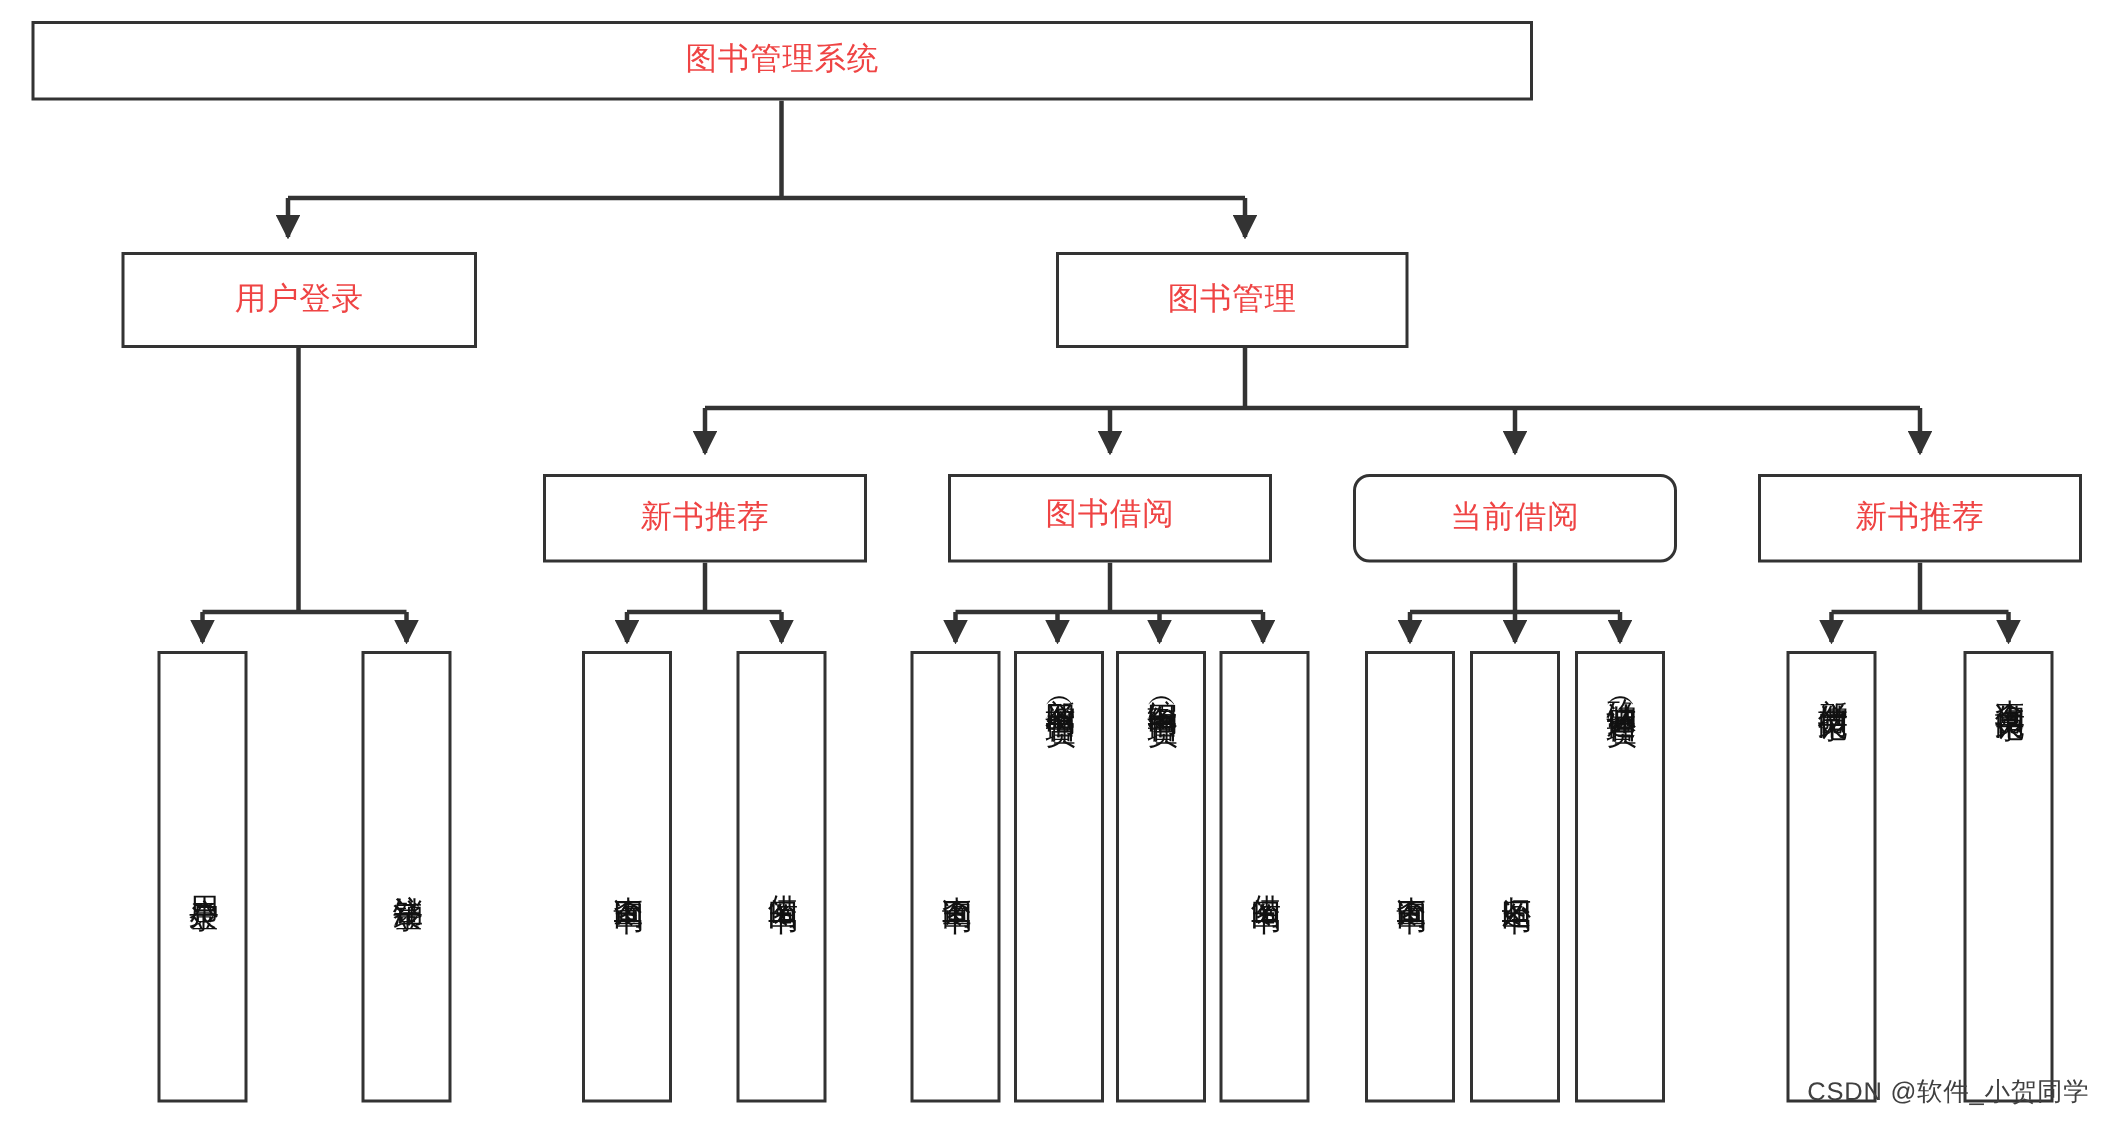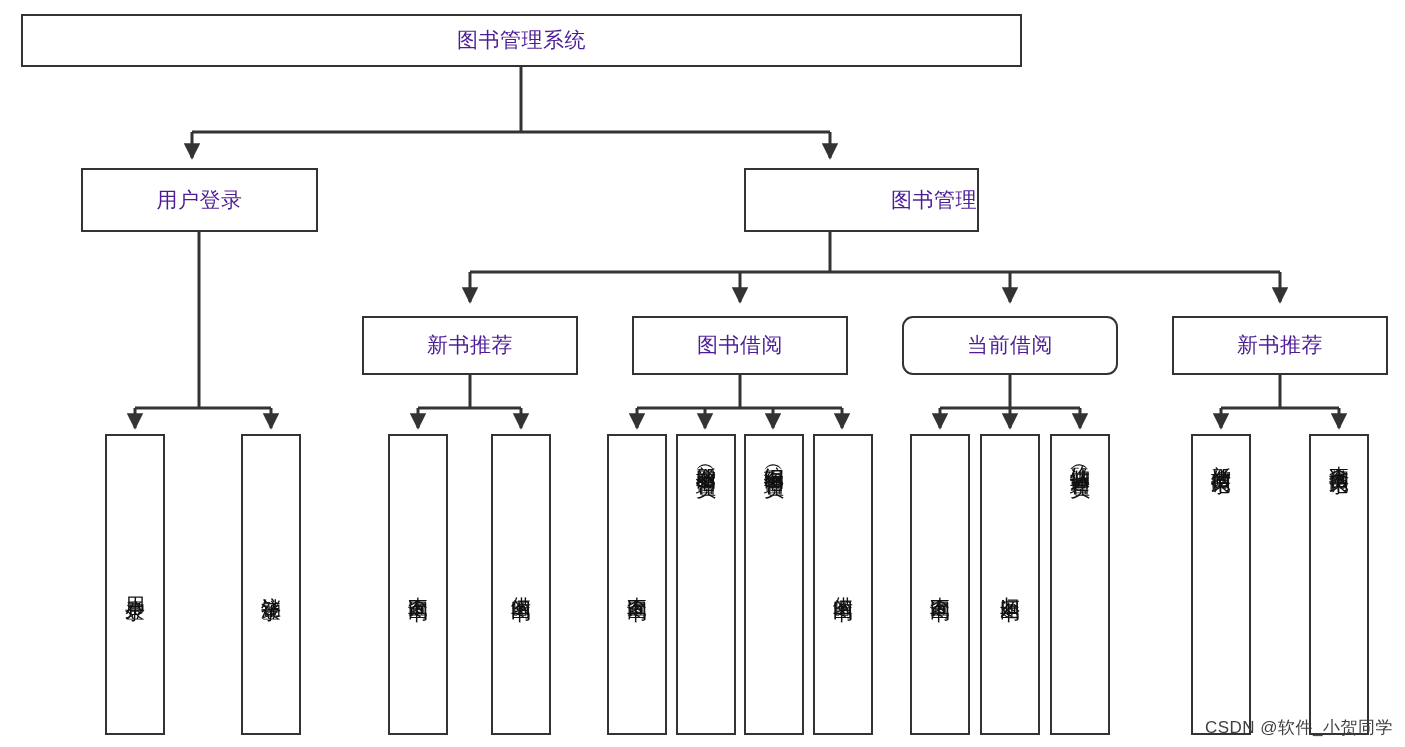--- a/index.html
+++ b/index.html
@@ -31,21 +31,21 @@
     border: 2px solid #333333;
     background: #ffffff;
     display: flex;
     align-items: center;
     justify-content: center;
     z-index: 2;
   }
   .node .node-label {
     font-size: 21px;
     line-height: 1.15;
-    color: #4c1d95;
+    color: #ef4444;
     letter-spacing: 0.5px;
     white-space: nowrap;
   }
   .node.leaf {
     align-items: flex-start;
     justify-content: center;
     padding-top: 14px;
   }
   .node.leaf .node-label {
     writing-mode: vertical-rl;
@@ -129,29 +129,29 @@
   </svg>
 
   <div class="node" style="left:21px; top:14px; width:1001px; height:53px;">
     <span class="node-label">图书管理系统</span>
   </div>
 
   <div class="node" style="left:81px; top:168px; width:237px; height:64px;">
     <span class="node-label">用户登录</span>
   </div>
 
-  <div class="node" style="left:744px; top:168px; width:235px; height:64px;justify-content:flex-end;">
+  <div class="node" style="left:704px; top:168px; width:235px; height:64px;">
     <span class="node-label">图书管理</span>
   </div>
 
   <div class="node" style="left:362px; top:316px; width:216px; height:59px;text-align:right;">
     <span class="node-label">新书推荐</span>
   </div>
 
-  <div class="node" style="left:632px; top:316px; width:216px; height:59px;">
+  <div class="node" style="left:632px; top:316px; width:216px; height:59px;font-family:Liberation Mono, monospace;">
     <span class="node-label">图书借阅</span>
   </div>
 
   <div class="node" style="left:902px; top:316px; width:216px; height:59px;border-radius:11px;">
     <span class="node-label">当前借阅</span>
   </div>
 
   <div class="node" style="left:1172px; top:316px; width:216px; height:59px;">
     <span class="node-label">新书推荐</span>
   </div>

